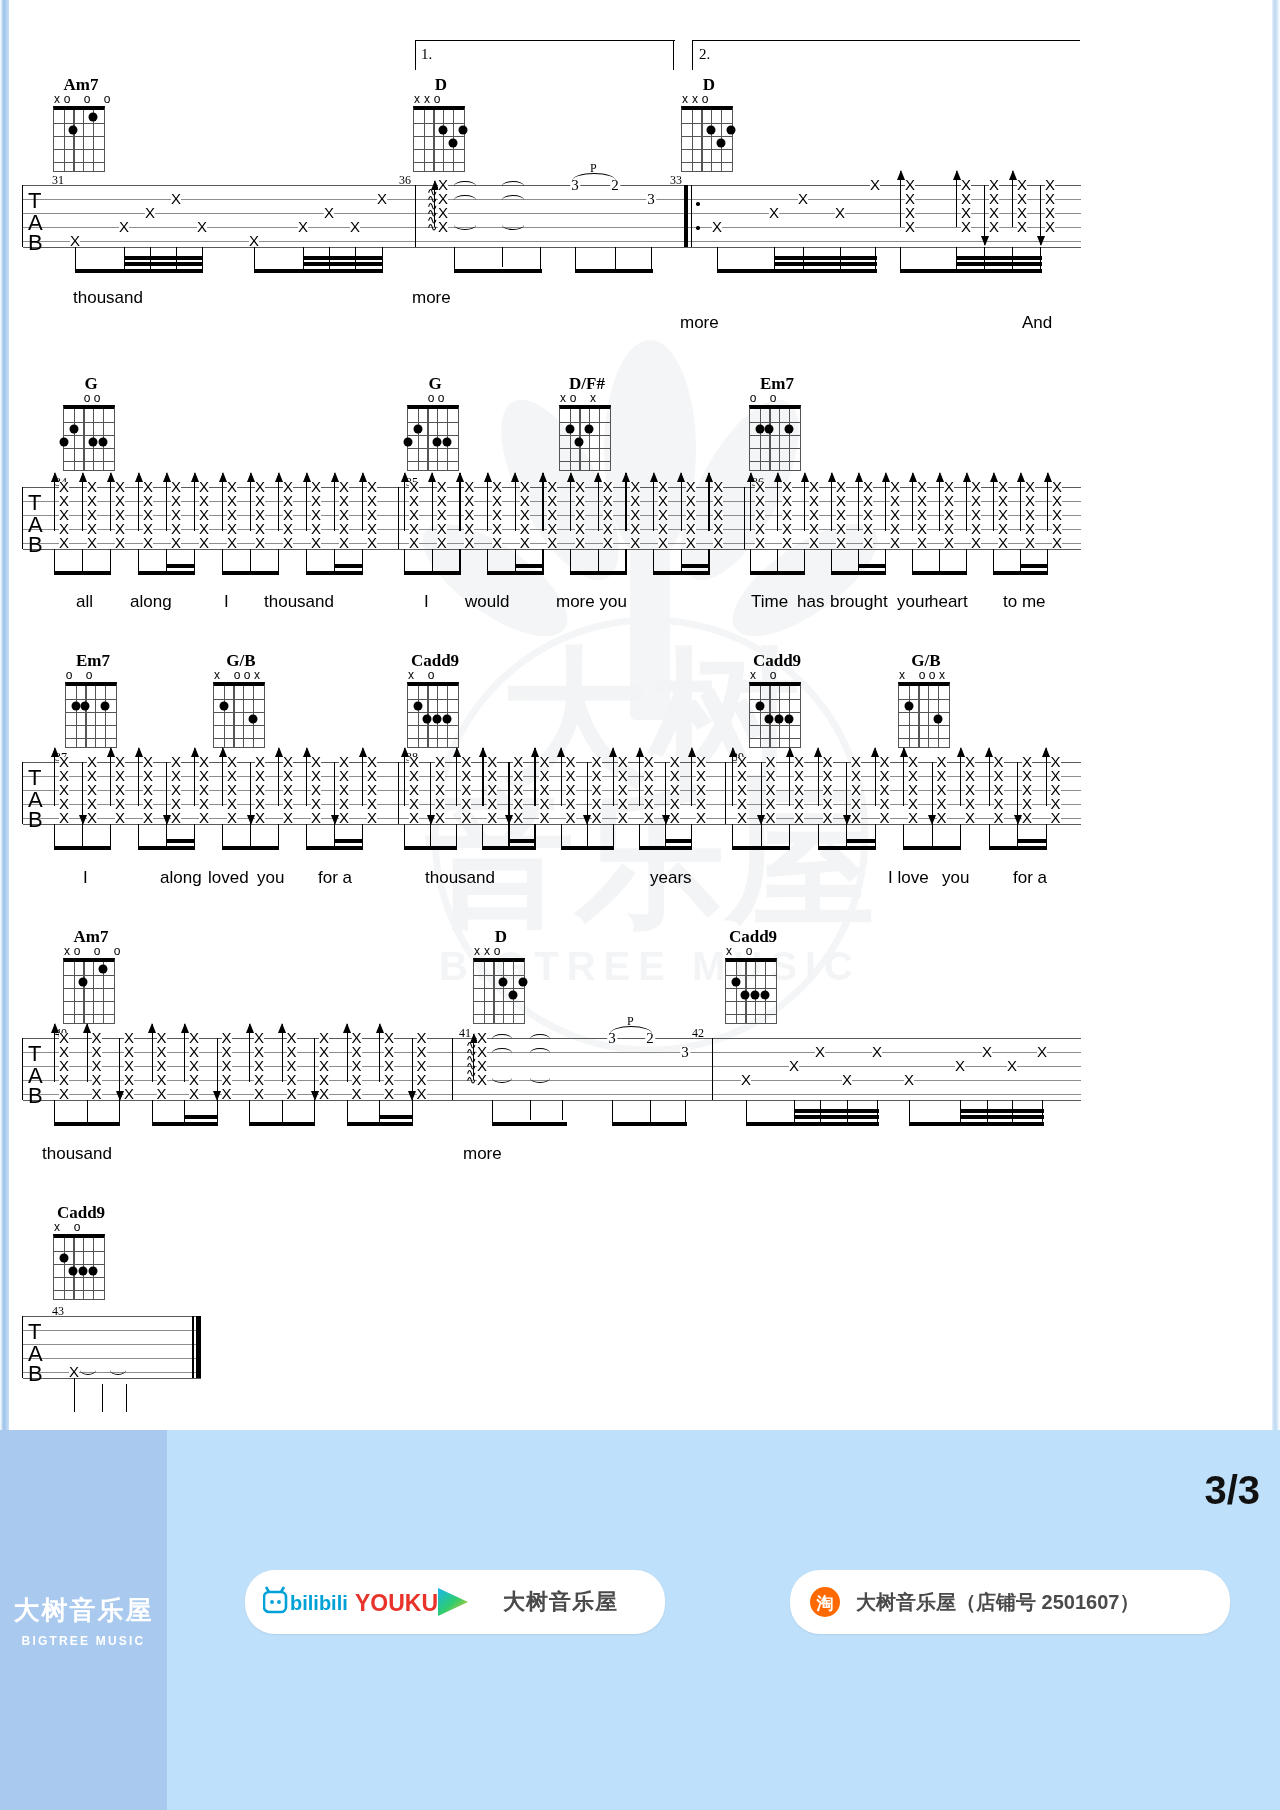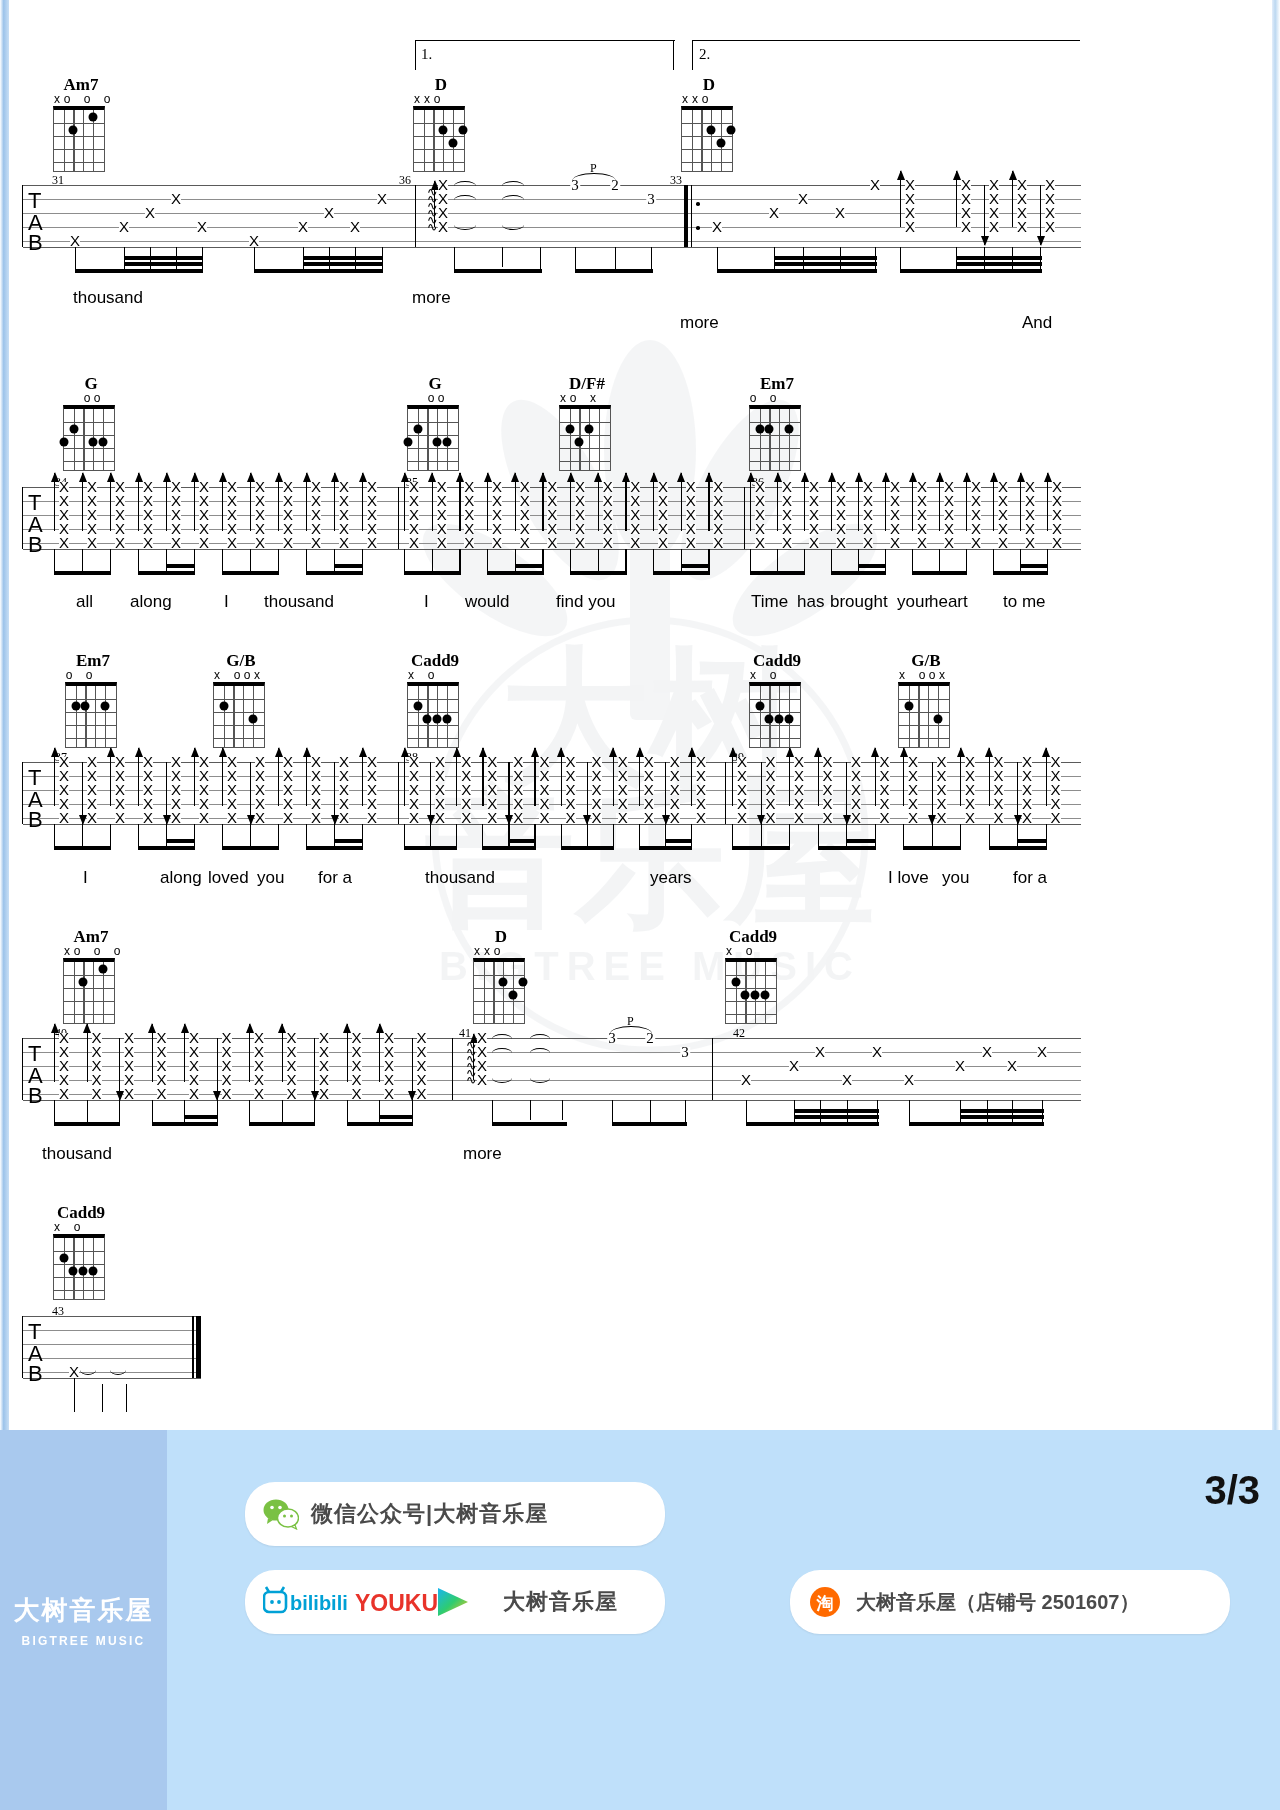--- a/index.html
+++ b/index.html
@@ -802,21 +802,21 @@
         <div class="beam" style="left: 998px; top: 77px; width: 27px;"></div>
       </div>
   </div>
 
   <div class="lyric" style="left:76px;  top:592px;">all</div>
   <div class="lyric" style="left:130px; top:592px;">along</div>
   <div class="lyric" style="left:224px; top:592px;">I</div>
   <div class="lyric" style="left:264px; top:592px;">thousand</div>
   <div class="lyric" style="left:424px; top:592px;">I</div>
   <div class="lyric" style="left:465px; top:592px;">would</div>
-  <div class="lyric" style="left:556px; top:592px;">find you</div>
+  <div class="lyric" style="left:556px; top:592px;">more you</div>
   <div class="lyric" style="left:751px; top:592px;">Time</div>
   <div class="lyric" style="left:797px; top:592px;">has</div>
   <div class="lyric" style="left:830px; top:592px;">brought</div>
   <div class="lyric" style="left:897px; top:592px;">your</div>
   <div class="lyric" style="left:929px; top:592px;">heart</div>
   <div class="lyric" style="left:1003px; top:592px;">to me</div>
 
   <div class="chord" style="left:62px; top:652px;">
     <div class="cname">Em7</div>
     <div class="markers">
@@ -1309,21 +1309,21 @@
       <div class="sline" style="top:28px; width:1058px;"></div>
       <div class="sline" style="top:42px; width:1058px;"></div>
       <div class="sline" style="top:56px; width:1058px;"></div>
       <div class="staffbot" style="top:62px; width:1058px;"></div>
       <div class="tabword" style="top:8px">T</div>
       <div class="tabword" style="top:30px">A</div>
       <div class="tabword" style="top:50px">B</div>
     </div>
     <div class="measnum" style="left:33px; top:-12px;">40</div>
     <div class="measnum" style="left:437px; top:-12px;">41</div>
-    <div class="measnum" style="left:711px; top:-12px;">42</div>
+    <div class="measnum" style="left:670px; top:-12px;">42</div>
     <div class="barline" style="left:430px; top:0; height:62px;"></div>
     <div class="barline" style="left:690px; top:0; height:62px;"></div>
     <div id="s4-strums">
         <div class="arrow-up" style="left: 32px; top: -14px; height: 58px;"></div>
         <div class="xmark" style="left: 42px; top: 0px;">X</div>
         <div class="xmark" style="left: 42px; top: 14px;">X</div>
         <div class="xmark" style="left: 42px; top: 28px;">X</div>
         <div class="xmark" style="left: 42px; top: 42px;">X</div>
         <div class="xmark" style="left: 42px; top: 56px;">X</div>
         <div class="arrow-up" style="left: 64.5px; top: -14px; height: 58px;"></div>
@@ -1525,35 +1525,20 @@
     <div class="barline" style="left:174px; top:0; height:62px; width:5px;"></div>
   </div>
 </div>
 
 <div id="footer">
   <div id="brandbox">
     <div class="bz">大树音乐屋</div>
     <div class="ben">BIGTREE MUSIC</div>
   </div>
 
-  <div class="pill" style="left:245px; top:52px; width:420px; height:64px;">
-    <span class="ico">
-      <svg width="36" height="32" viewBox="0 0 36 32">
-        <ellipse cx="13" cy="12" rx="12.5" ry="10.5" fill="#7ac143"></ellipse>
-        <path d="M5 20 L4 26 L10 22 Z" fill="#7ac143"></path>
-        <circle cx="9" cy="9.5" r="1.8" fill="#fff"></circle>
-        <circle cx="17" cy="9.5" r="1.8" fill="#fff"></circle>
-        <ellipse cx="25" cy="20" rx="10.5" ry="9" fill="#fff" stroke="#7ac143" stroke-width="1.4"></ellipse>
-        <path d="M32 27 L33.5 31 L28.5 28.5 Z" fill="#fff" stroke="#7ac143" stroke-width="1.2"></path>
-        <circle cx="21.5" cy="18" r="1.5" fill="#7ac143"></circle>
-        <circle cx="28.5" cy="18" r="1.5" fill="#7ac143"></circle>
-      </svg>
-    </span>
-    <span class="ptxt">微信公众号|大树音乐屋</span>
-  </div>
 
   <div class="pill" style="left:245px; top:140px; width:420px; height:64px;">
     <span class="ico" style="margin-right:10px;">
       <svg width="230" height="32" viewBox="0 0 230 32">
         <rect x="1" y="6" width="22" height="20" rx="5" fill="none" stroke="#00a1d6" stroke-width="2.6"></rect>
         <path d="M6 6 L3 1 M18 6 L21 1" stroke="#00a1d6" stroke-width="2.6" fill="none"></path>
         <circle cx="9" cy="16" r="1.9" fill="#00a1d6"></circle>
         <circle cx="16" cy="16" r="1.9" fill="#00a1d6"></circle>
         <text x="27" y="24" font-family="Liberation Sans, sans-serif" font-size="20" font-weight="bold" fill="#00a1d6">bilibili</text>
         <text x="92" y="25" font-family="Liberation Sans, sans-serif" font-size="23" font-weight="bold" fill="#e8332a">YOUKU</text>

